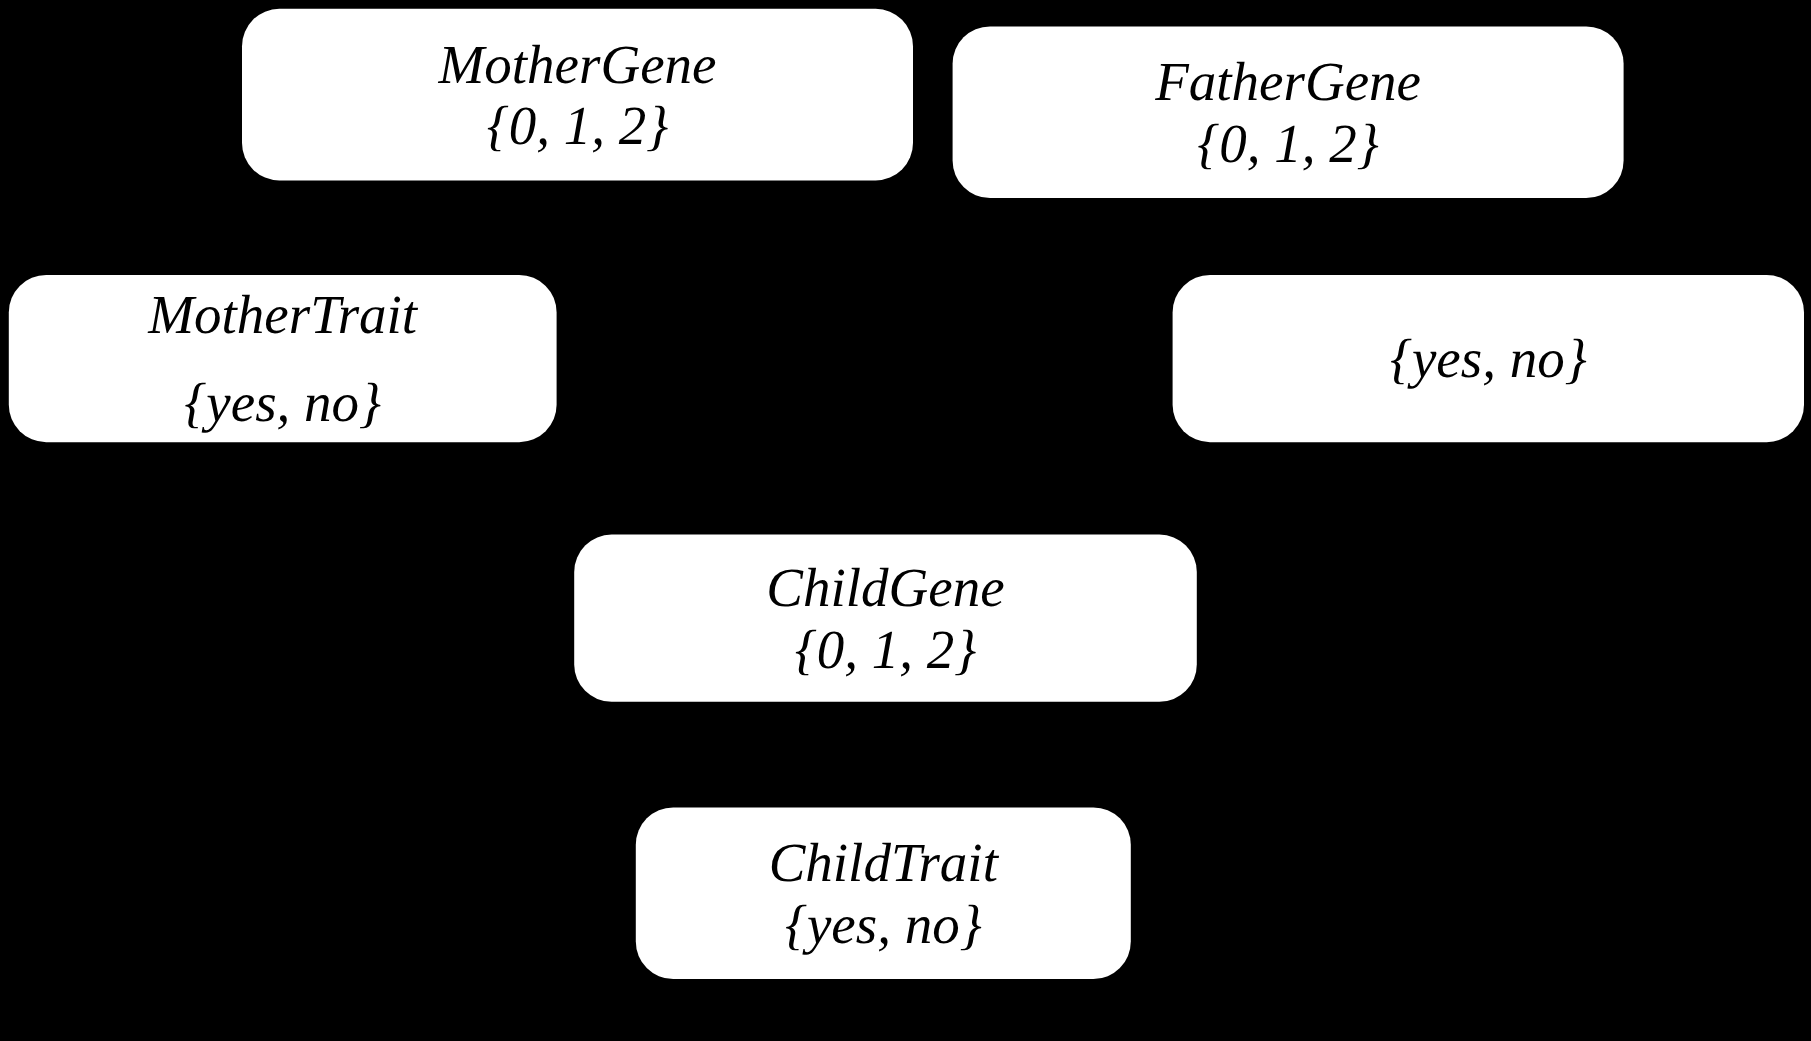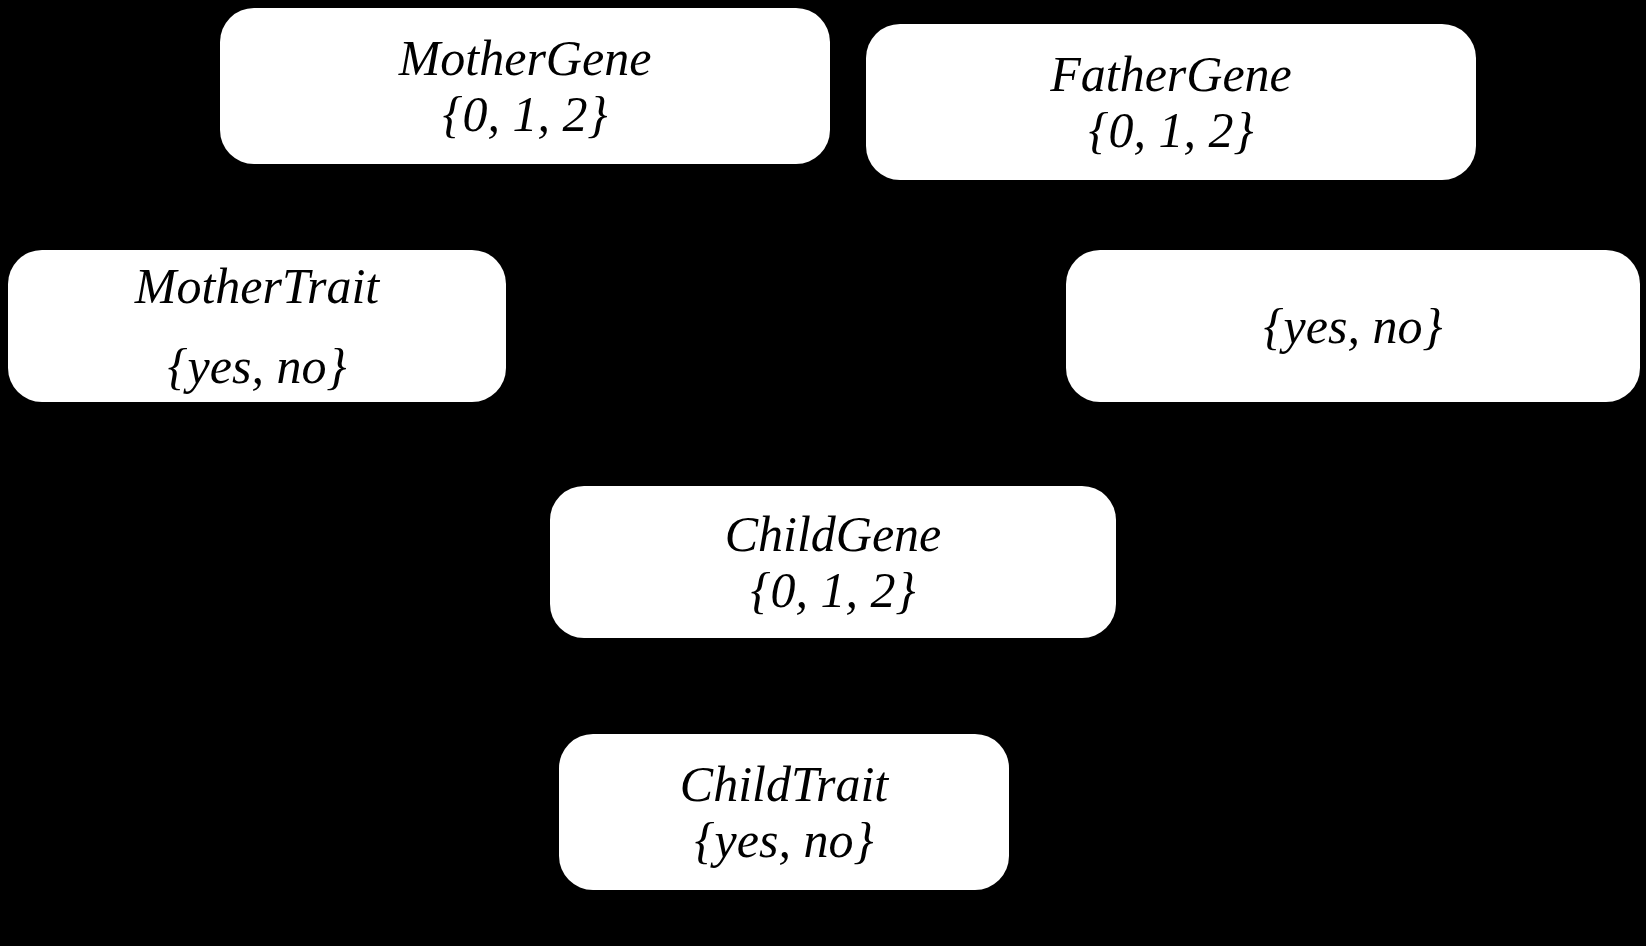--- a/index.html
+++ b/index.html
@@ -56,21 +56,21 @@
       <span class="node-name">FatherGene</span>
       <span class="node-domain">{0, 1, 2}</span>
     </div>
     <div class="node" style="left: 8px; top: 250px; width: 498px; height: 152px; background: rgb(255, 255, 255); color: rgb(0, 0, 0); gap: 24px;">
       <span class="node-name">MotherTrait</span>
       <span class="node-domain">{yes, no}</span>
     </div>
     <div class="node" style="left: 1066px; top: 250px; width: 574px; height: 152px; background: rgb(255, 255, 255); color: rgb(0, 0, 0);">
       <span class="node-domain">{yes, no}</span>
     </div>
-    <div class="node" style="left: 522px; top: 486px; width: 566px; height: 152px; background: rgb(255, 255, 255); color: rgb(0, 0, 0); margin-left: 28px;">
+    <div class="node" style="left: 522px; top: 486px; width: 566px; height: 152px; background: rgb(255, 255, 255); color: rgb(0, 0, 0);">
       <span class="node-name">ChildGene</span>
       <span class="node-domain">{0, 1, 2}</span>
     </div>
-    <div class="node" style="left: 559px; top: 734px; width: 450px; height: 156px; background: rgb(255, 255, 255); color: rgb(0, 0, 0);">
+    <div class="node" style="left: 578px; top: 734px; width: 450px; height: 156px; background: rgb(255, 255, 255); color: rgb(0, 0, 0);">
       <span class="node-name">ChildTrait</span>
       <span class="node-domain">{yes, no}</span>
     </div>
   </div>
 
 </body></html>

